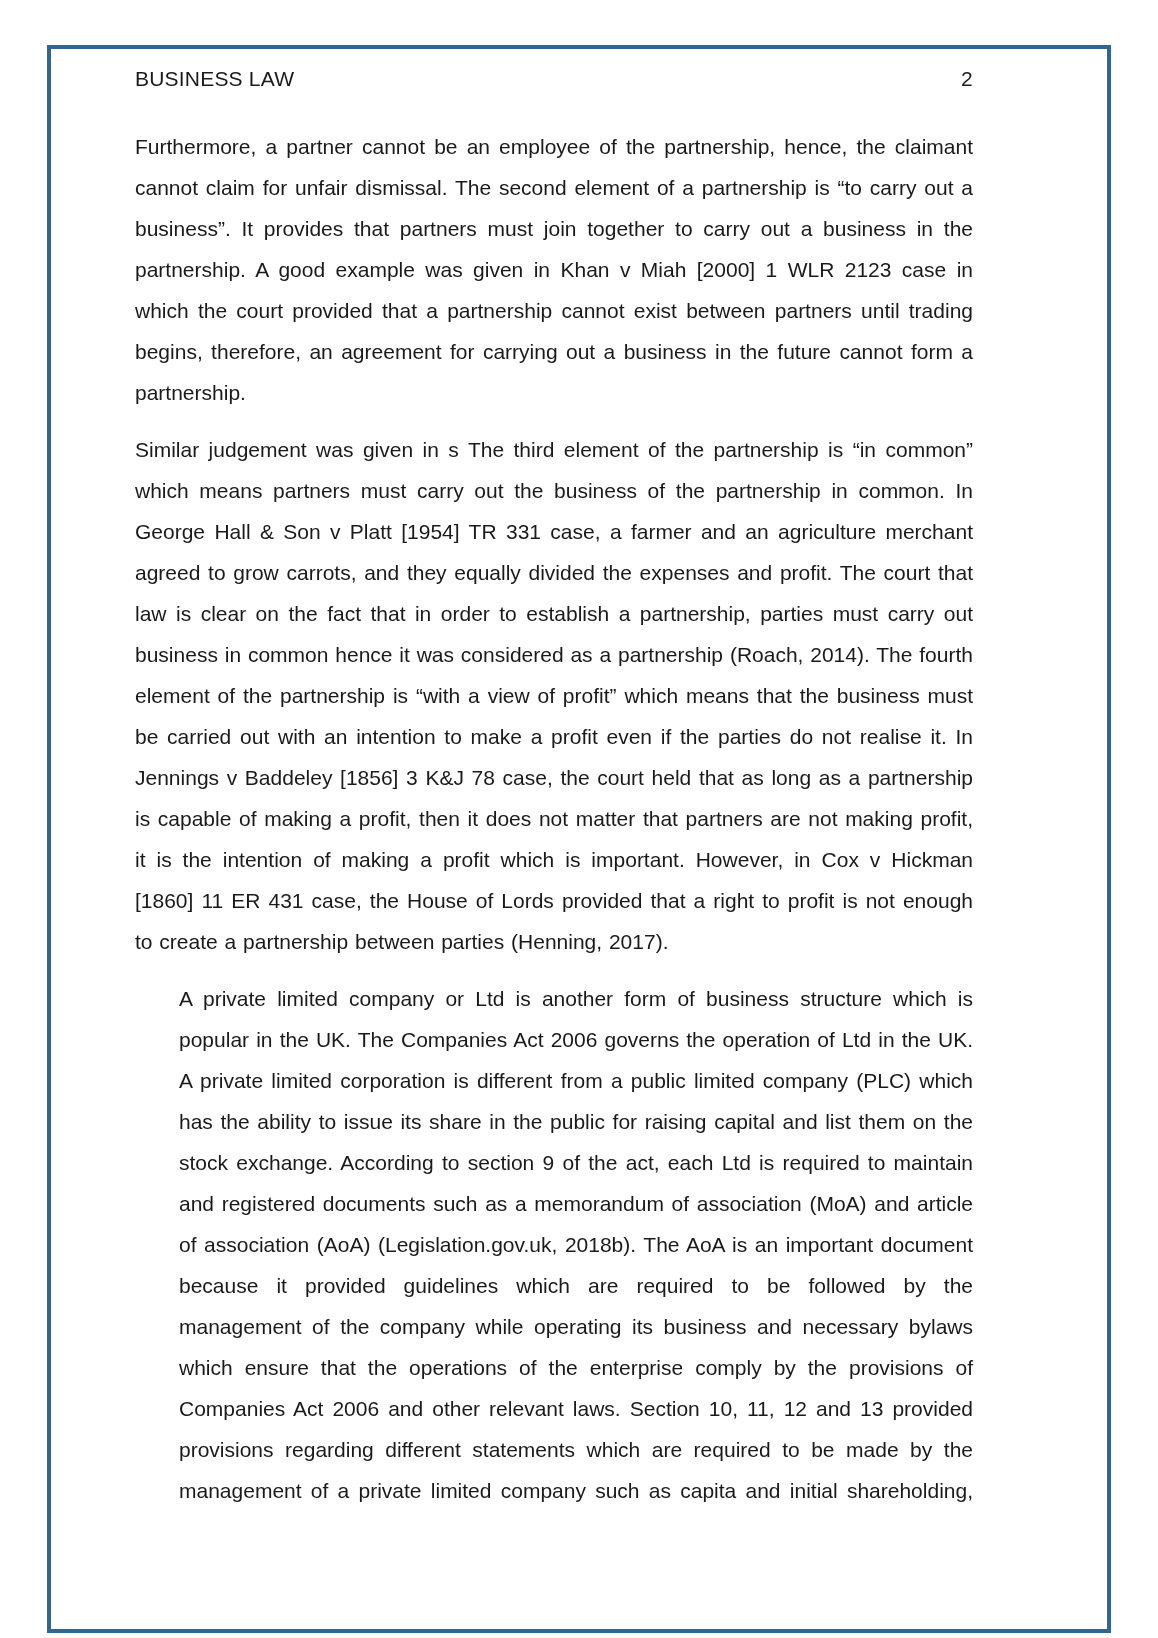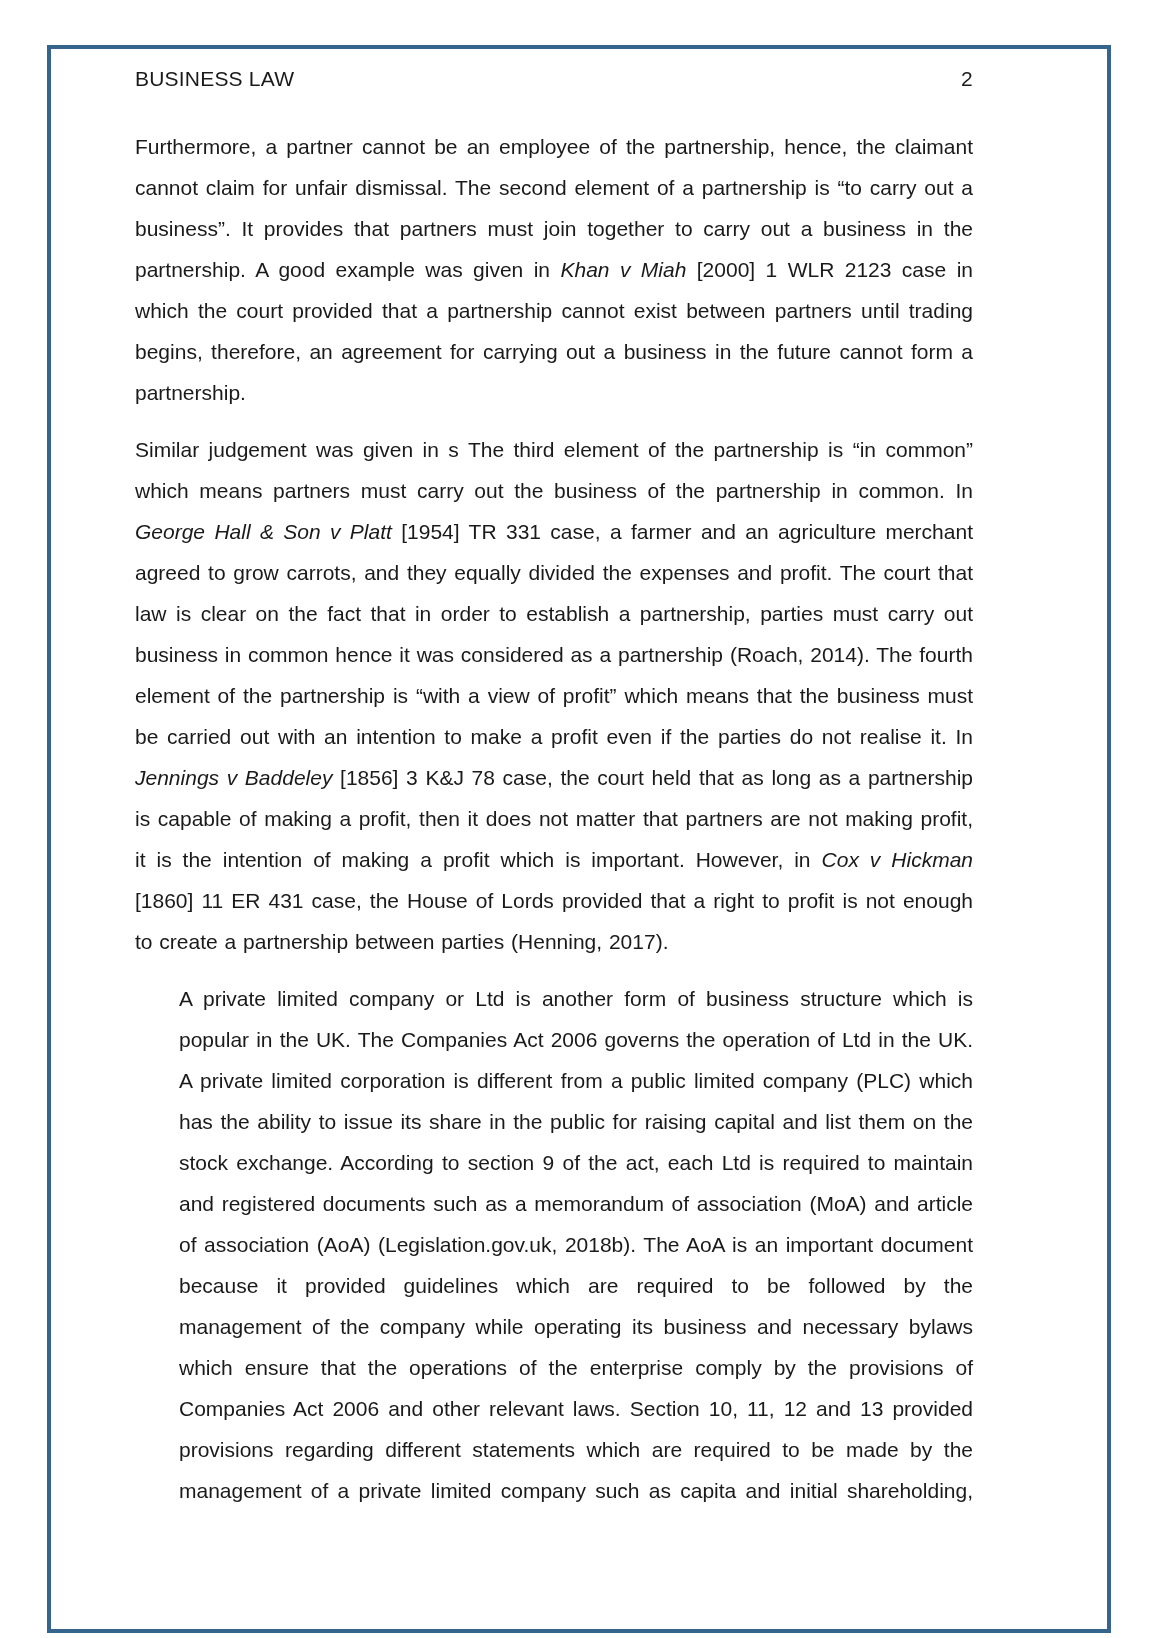--- a/index.html
+++ b/index.html
@@ -51,21 +51,20 @@
     line-height: 41px;
     text-align: justify;
     margin: 0 0 16px 0;
     word-spacing: 1px;
   }
   p.para.justify-last {
     text-align-last: justify;
     margin-left: 44px;
   }
   .em {
-    font-style: italic;
   }
 </style>
 </head>
 <body style="background: rgb(255, 255, 255);">
 
 <div class="canvas">
   <div class="frame" style="border-color: rgb(53, 100, 140);"></div>
   <div class="content" style="color: rgb(26, 26, 26);">
     <div class="header">
       <span>BUSINESS LAW</span>

